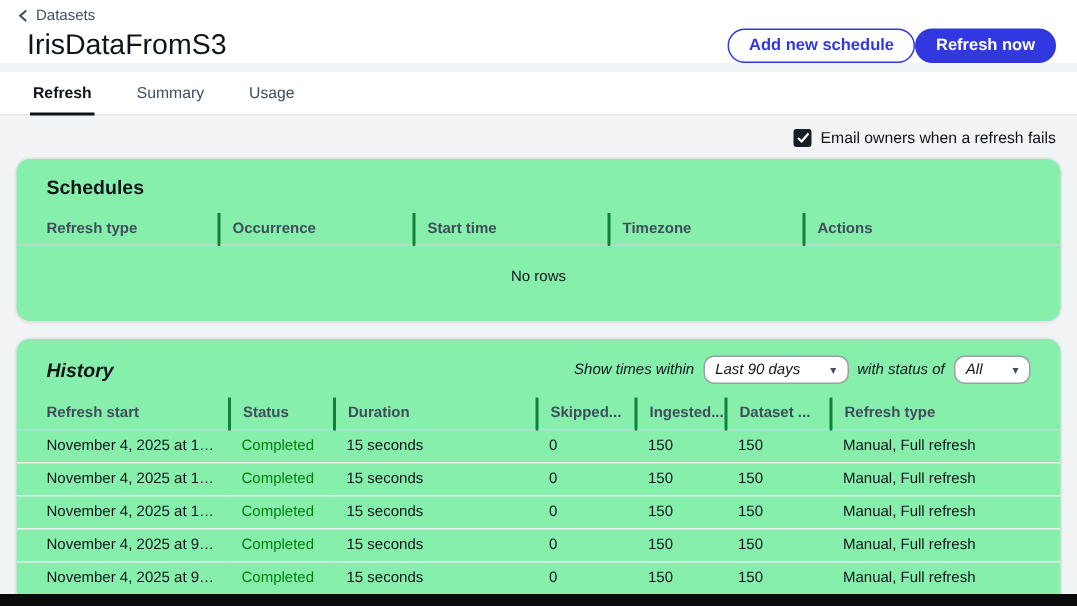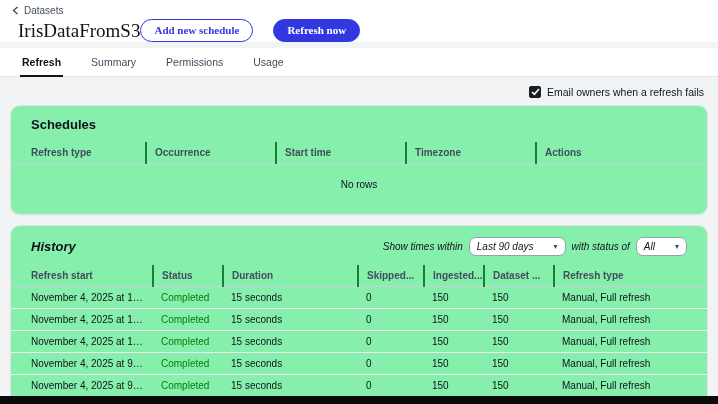--- a/index.html
+++ b/index.html
@@ -10,23 +10,23 @@
   html,body{margin:0;padding:0;}
   body{
     width:718px;height:404px;overflow:hidden;position:relative;
     font-family:"Liberation Sans","DejaVu Sans",sans-serif;
     background:#f2f3f5;color:#0f141a;font-size:11px;
   }
   
   .page-header{background:#fff;padding:5px 14px 0 12px;}
   .breadcrumb{display:flex;align-items:center;gap:5px;font-size:10px;color:#414d5c;cursor:pointer;width:max-content;}
   .breadcrumb svg{display:block;}
-  .title-row{display:flex;align-items:center;margin-top:3px;padding-left:6px;font-family:Liberation Serif, serif;}
+  .title-row{display:flex;justify-content:space-between;align-items:center;margin-top:3px;padding-left:6px;}
   .page-title{font-size:19px;font-weight:500;color:#0f141a;}
-  .actions{display:flex;gap:20px;align-items:center;}
+  .actions{display:flex;gap:0;align-items:center;}
   .btn{font-family:inherit;font-size:11px;font-weight:700;height:23px;padding:0 13px;border-radius:12px;cursor:pointer;line-height:21px;}
   .btn-outline{background:#fff;color:var(--accent);border:1.5px solid var(--accent);}
   .btn-primary{background:var(--accent);color:#fff;border:1.5px solid var(--accent);}
   
   .tabs{display:flex;gap:26px;padding:0 20px;background:#fff;border-bottom:1px solid #e4e6ea;margin-top:6px;}
   .tab{padding:8px 2px 7px;font-size:10.5px;color:#414d5c;cursor:pointer;border-bottom:2px solid transparent;margin-bottom:-1px;}
   .tab.active{color:#0f141a;font-weight:700;border-bottom:2px solid #0f141a;}
   
   .content{padding:4px 10px 0;height:332px;overflow:hidden;}
   .email-row{display:flex;justify-content:flex-end;align-items:center;gap:6px;padding:5px 4px 7px;}
@@ -73,21 +73,20 @@
     <div class="actions">
       <button class="btn btn-outline">Add new schedule</button>
       <button class="btn btn-primary">Refresh now</button>
     </div>
   </div>
 </div>
 
 <div class="tabs">
   <div class="tab active">Refresh</div>
   <div class="tab">Summary</div>
-  <div class="tab">Permissions</div>
   <div class="tab">Usage</div>
 </div>
 
 <div class="content">
 
   <div class="email-row">
     <span class="checkbox">
       <svg width="9" height="8" viewBox="0 0 9 8">
           <polyline points="1,4 3.4,6.3 8,1" fill="none" stroke="#ffffff" stroke-width="1.5"></polyline>
         </svg>

